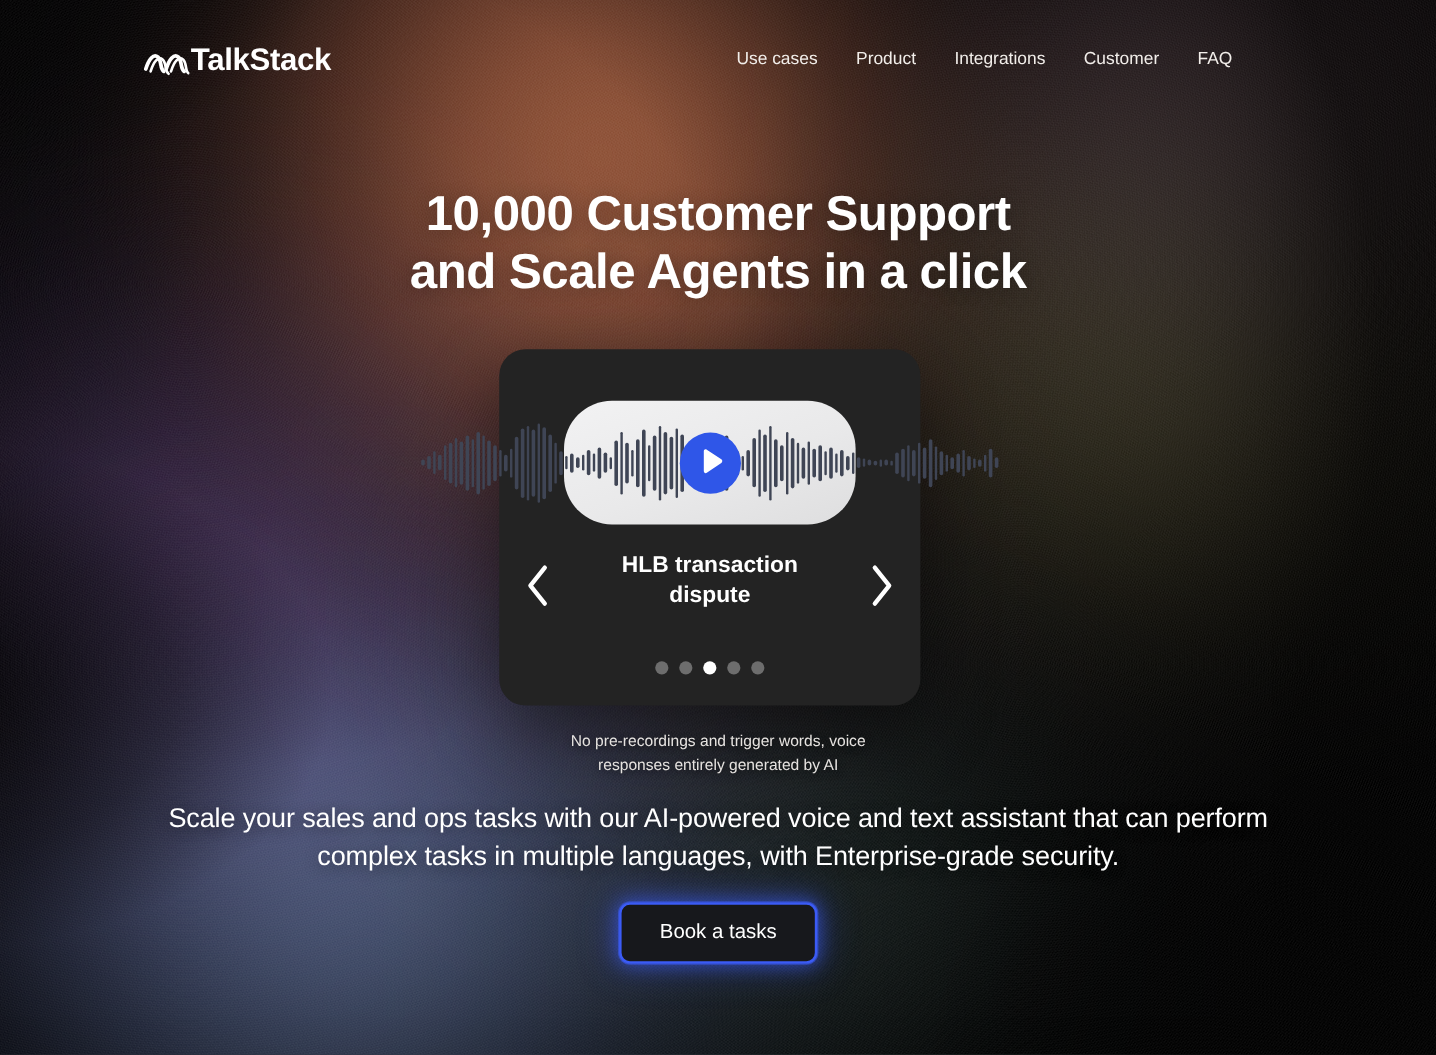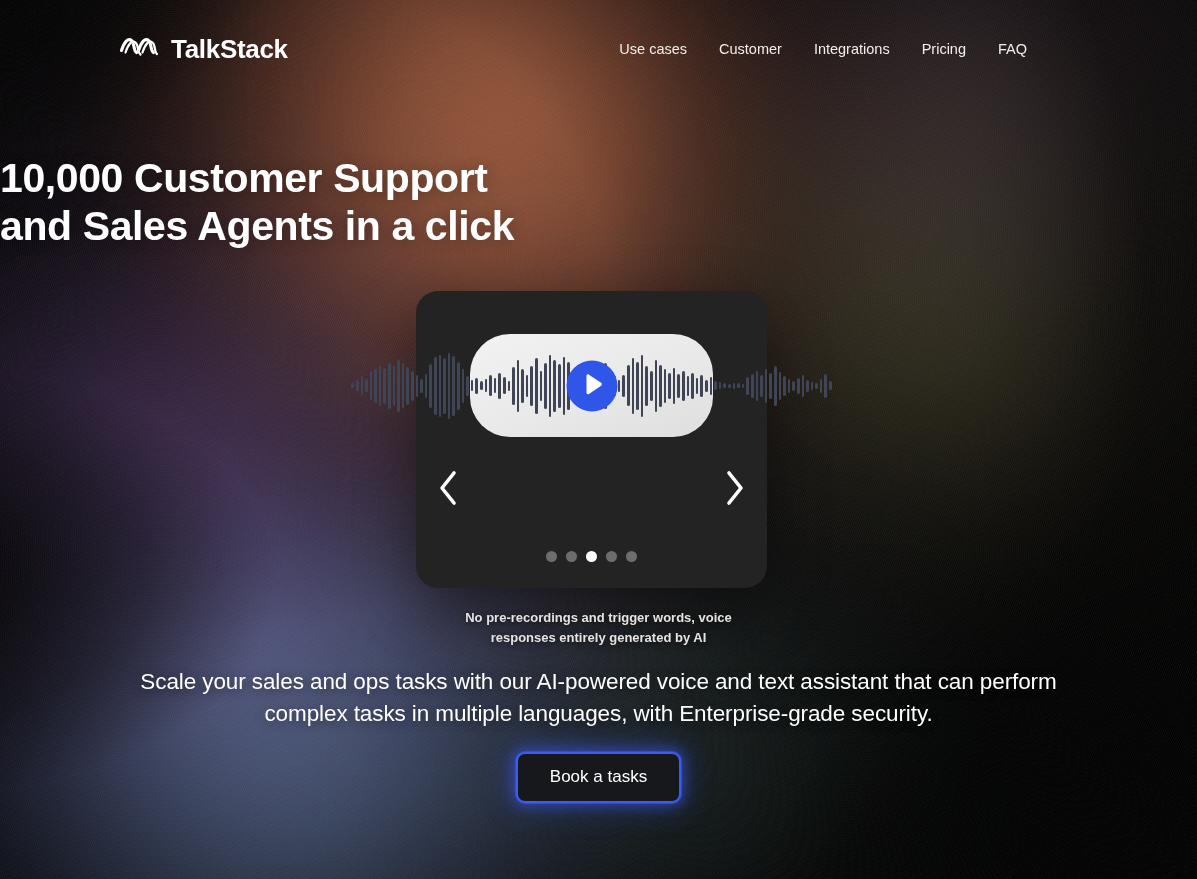--- a/index.html
+++ b/index.html
@@ -82,41 +82,41 @@
   
   #page { position: absolute; inset: 0; }
 
   
   #site-header {
     position: absolute; top: 0; left: 0; right: 0; height: 100px;
     display: flex; align-items: center;
   }
   #brand {
     position: absolute; left: 120px; top: 34px;
-    display: flex; align-items: flex-start; gap: 13px;
+    display: flex; align-items: flex-end; gap: 1px;
     cursor: pointer;
   }
   #brand svg { display: block; }
   #brand-name {
     color: #fff; font-size: 26px; font-weight: bold; letter-spacing: -0.3px;
   }
   #main-nav {
     position: absolute; right: 170px; top: 41px;
     display: flex; align-items: center; gap: 32px;
   }
   #main-nav a {
     color: #f2eeea; font-size: 14.5px; text-decoration: none;
     white-space: nowrap; cursor: pointer;
   }
 
   
   #hero { position: absolute; top: 0; left: 0; right: 0; }
   #hero-title {
     position: absolute; top: 155px; left: 0; right: 0;
-    text-align: left; color: #ffffff;
+    text-align: center; color: #ffffff;
     font-size: 41px; font-weight: bold; line-height: 1.17;
     letter-spacing: -0.4px;
     text-shadow: 0 2px 16px rgba(0,0,0,0.30);
   }
 
   
   #audio-card {
     position: absolute; left: 416px; top: 291px;
     width: 351px; height: 297px;
     background: #232323;
@@ -167,21 +167,20 @@
   }
   .dot { width: 11px; height: 11px; border-radius: 50%; background: #6d6d6d; cursor: pointer; }
   .dot.active { background: #ffffff; }
 
   
   #card-caption {
     position: absolute; top: 608px; left: 0; right: 0;
     text-align: center; color: #e6e3e0;
     font-size: 13px; line-height: 1.52;
     text-shadow: 0 1px 6px rgba(0,0,0,0.5);
-    font-weight: bold;
   }
 
   
   #hero-subtitle {
     position: absolute; top: 666px; left: 50%;
     transform: translateX(-50%);
     width: 930px; text-align: center;
     color: #ffffff; font-size: 22.5px; line-height: 1.42;
     letter-spacing: -0.1px;
     text-shadow: 0 2px 12px rgba(0,0,0,0.45);
@@ -235,33 +234,33 @@
           <path d="M5.5 18.5 C8 10.5, 12 5.5, 15.5 8.5 C19 11.5, 17 18, 20.5 20.5" stroke="#ffffff" stroke-width="2.2" stroke-linecap="round" fill="none"></path>
           <path d="M18.5 16.5 C21 8.5, 25 3.5, 28.5 6.5 C32 9.5, 30 16, 33.5 18.5" stroke="#ffffff" stroke-width="3.1" stroke-linecap="round" fill="none"></path>
           <path d="M22.5 18.5 C25 10.5, 29 5.5, 32.5 8.5 C36 11.5, 34 18, 37 20" stroke="#ffffff" stroke-width="2.2" stroke-linecap="round" fill="none"></path>
         </svg>
       </span>
       <span id="brand-name">TalkStack</span>
     </a>
 
     <nav id="main-nav">
       <a>Use cases</a>
+      <a>Product</a>
+      <a>Integrations</a>
       <a>Customer</a>
-      <a>Integrations</a>
-      <a>Pricing</a>
       <a>FAQ</a>
     </nav>
 
   </header>
 
   <main id="hero">
 
     <h1 id="hero-title">
       <div>10,000 Customer Support</div>
-      <div>and Sales Agents in a click</div>
+      <div>and Scale Agents in a click</div>
     </h1>
 
     <section id="audio-card">
 
       <div id="waveform-pill">
         <div id="waveform">
             <div class="wbar" style="height: 5px;"></div>
             <div class="wbar" style="height: 11px;"></div>
             <div class="wbar" style="height: 19px;"></div>
             <div class="wbar" style="height: 13px;"></div>
@@ -385,20 +384,24 @@
       </button>
 
       <button id="carousel-next" class="carousel-arrow">
         <span>
           <svg width="22" height="36" viewBox="0 0 22 36" fill="none" xmlns="http://www.w3.org/2000/svg">
             <path d="M5 3 L17 18 L5 33" stroke="#ffffff" stroke-width="3.6" stroke-linecap="round" stroke-linejoin="round"></path>
           </svg>
         </span>
       </button>
 
+      <div id="card-title">
+        <div>HLB transaction</div>
+        <div>dispute</div>
+      </div>
 
       <div id="carousel-dots">
           <div class="dot"></div>
           <div class="dot"></div>
           <div class="dot active"></div>
           <div class="dot"></div>
           <div class="dot"></div>
         </div>
 
     </section>

